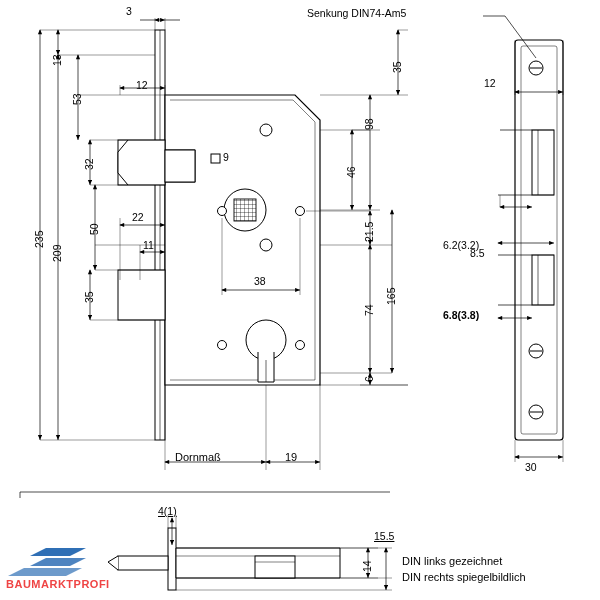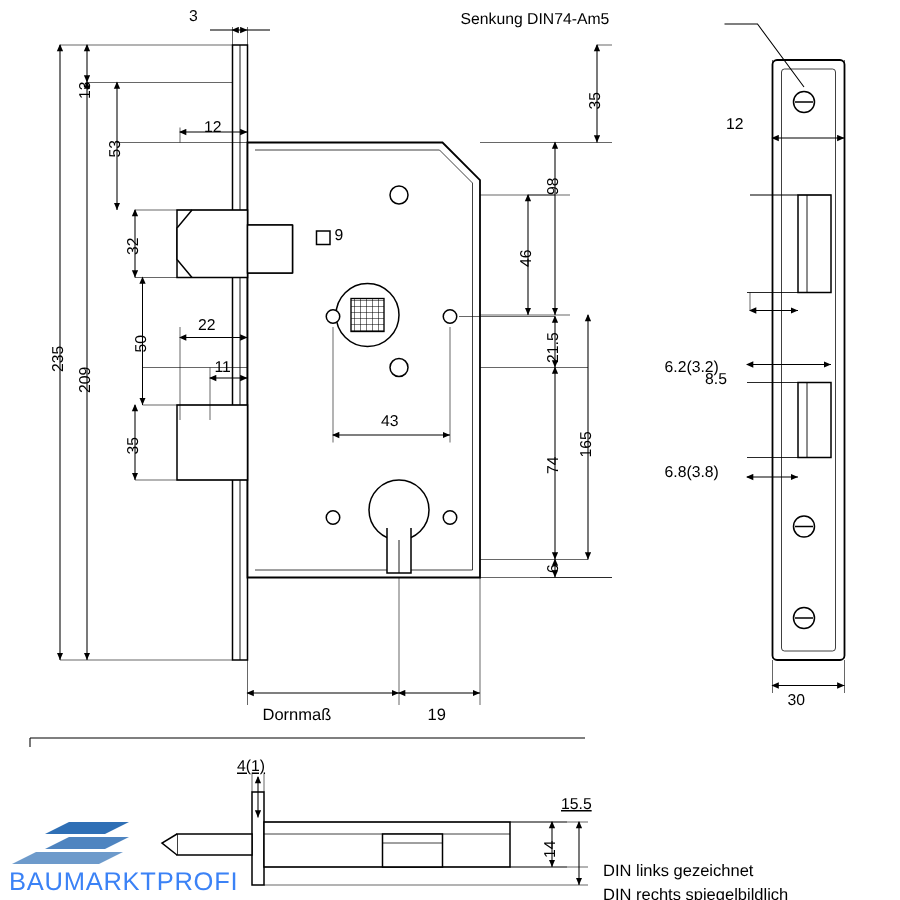--- a/index.html
+++ b/index.html
@@ -2,21 +2,21 @@
 <html><head>
 <meta charset="utf-8">
 <style>
   html,body{margin:0;padding:0;background:#ffffff;}
   body{width:600px;height:600px;position:relative;overflow:hidden;
        font-family:"Liberation Sans", sans-serif;color:#000;}
   #stage{position:absolute;left:0;top:0;width:600px;height:600px;}
   svg{position:absolute;left:0;top:0;width:600px;height:600px;}
   .lbl{position:absolute;font-size:10.5px;color:#000;white-space:nowrap;line-height:1;}
   .lbl.rot{transform-origin:0 0;transform:rotate(-90deg);}
-  .lbl.big{font-size:11px;margin-top:20px;}
+  .lbl.big{font-size:11px;}
 </style>
 </head>
 <body>
 
 <div id="stage">
 
 <svg viewBox="0 0 600 600">
   <defs>
     <marker id="ar" markerWidth="8" markerHeight="8" refX="7" refY="3" orient="auto">
       <path d="M0,0 L7,3 L0,6 z" fill="#000"></path>
@@ -236,39 +236,39 @@
 <div class="lbl rot" style="left:52px;top:262px;">209</div>
 <div class="lbl rot" style="left:52px;top:66px;">13</div>
 <div class="lbl rot" style="left:72px;top:105px;">53</div>
 <div class="lbl rot" style="left:84px;top:170px;">32</div>
 <div class="lbl rot" style="left:89px;top:235px;">50</div>
 <div class="lbl rot" style="left:84px;top:303px;">35</div>
 <div class="lbl" style="left:136px;top:80px;">12</div>
 <div class="lbl" style="left:132px;top:212px;">22</div>
 <div class="lbl" style="left:143px;top:240px;">11</div>
 <div class="lbl" style="left:223px;top:152px;">9</div>
-<div class="lbl" style="left:254px;top:276px;">43</div>
+<div class="lbl" style="left:254px;top:276px;">38</div>
 <div class="lbl rot" style="left:392px;top:73px;">35</div>
 <div class="lbl rot" style="left:364px;top:130px;">98</div>
 <div class="lbl rot" style="left:346px;top:178px;">46</div>
 <div class="lbl rot" style="left:364px;top:242px;">21.5</div>
 <div class="lbl rot" style="left:364px;top:316px;">74</div>
 <div class="lbl rot" style="left:386px;top:305px;">165</div>
 <div class="lbl rot" style="left:364px;top:382px;">6</div>
 <div class="lbl big" style="left:175px;top:452px;">Dornmaß</div>
 <div class="lbl big" style="left:285px;top:452px;">19</div>
 
 <div class="lbl" style="left:484px;top:78px;">12</div>
 <div class="lbl" style="left:443px;top:200px;margin-top:40px;">6.2(3.2)</div>
 <div class="lbl" style="left:470px;top:236px;margin-top:12px;">8.5</div>
-<div class="lbl" style="left:443px;top:310px;">6.8(3.8)</div>
+<div class="lbl" style="left:443px;top:310px;font-weight:bold;">6.8(3.8)</div>
 <div class="lbl" style="left:525px;top:462px;">30</div>
 
 <div class="lbl" style="left:158px;top:506px;text-decoration:underline;">4(1)</div>
 <div class="lbl" style="left:374px;top:531px;text-decoration:underline;">15.5</div>
 <div class="lbl rot" style="left:362px;top:572px;">14</div>
 
 <div class="lbl big" style="left:402px;top:556px;">DIN links gezeichnet</div>
 <div class="lbl big" style="left:402px;top:572px;">DIN rechts spiegelbildlich</div>
 
-<div style="position:absolute;left:6px;top:578px;font-size:17px;font-weight:normal;color:#3b82f6;letter-spacing:0.5px;font-family:'Liberation Sans',sans-serif;">BAUMARKTPROFI</div>
+<div style="position:absolute;left:6px;top:578px;font-size:11px;font-weight:bold;color:#ef4444;letter-spacing:0.5px;font-family:'Liberation Sans',sans-serif;">BAUMARKTPROFI</div>
 
 </div>
 
 </body></html>

